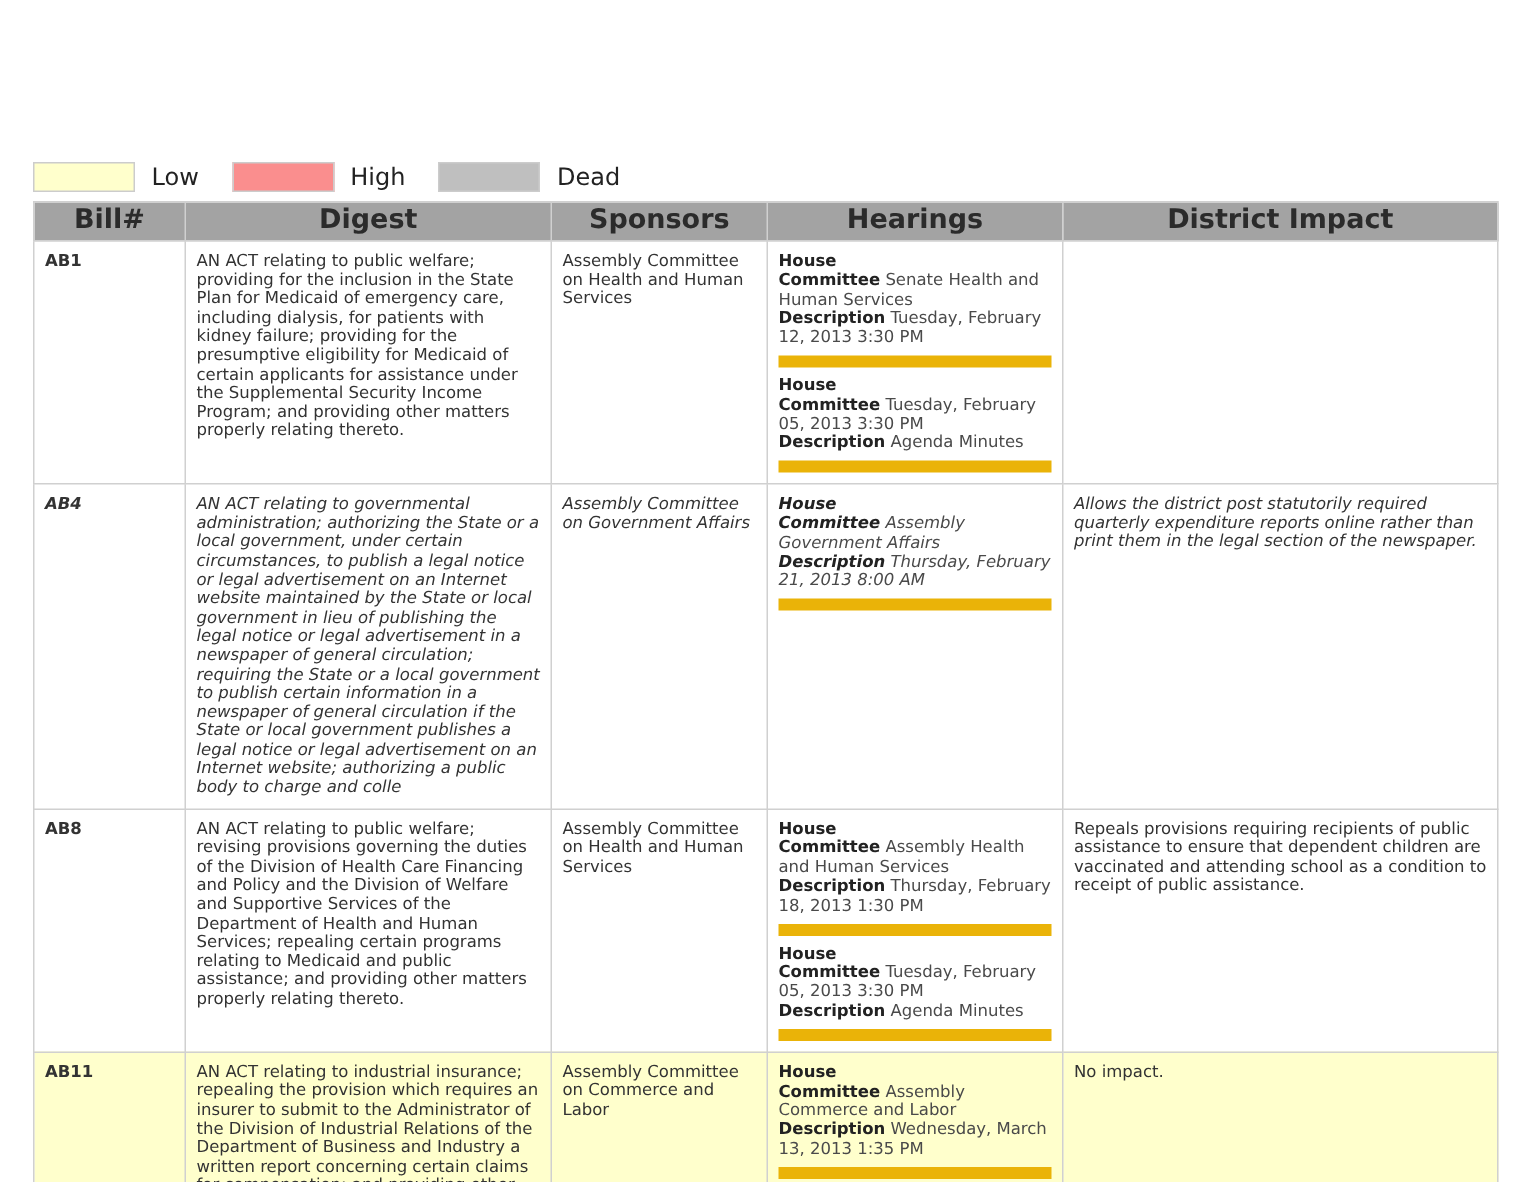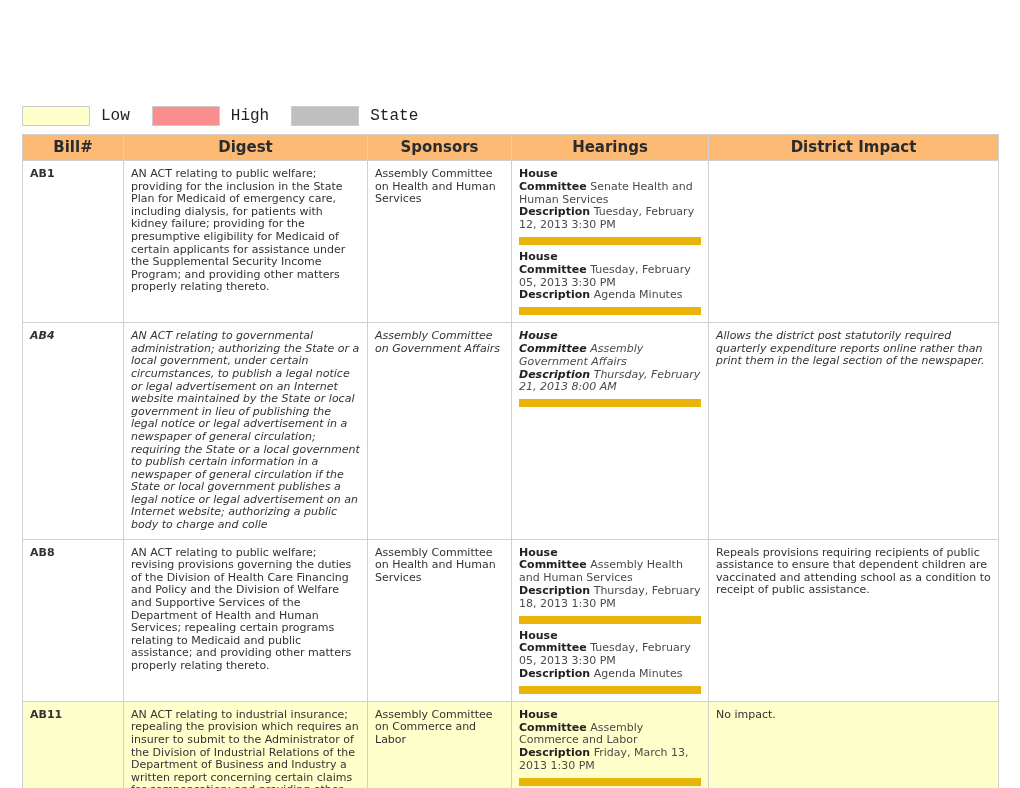--- a/index.html
+++ b/index.html
@@ -28,23 +28,22 @@
     color: #333333;
     letter-spacing: -0.2px;
     line-height: 42px;
     white-space: nowrap;
   }
   .legend {
     position: absolute;
     left: 22px;
     top: 106px;
     display: flex;
-    align-items: flex-start;
+    align-items: flex-end;
     height: 22px;
-    font-family: Liberation Mono, monospace;
   }
   .legend-group {
     display: flex;
     align-items: center;
   }
   .legend-swatch {
     width: 68px;
     height: 20px;
     border: 1px solid #cccccc;
     display: inline-block;
@@ -65,22 +64,22 @@
   }
   table.report {
     border-collapse: collapse;
     width: 976px;
     table-layout: fixed;
     font-size: 11px;
     color: #333333;
   }
   table.report th {
     border: 1px solid #d0d0d0;
-    background: #fdba74;
-    font-size: 15px;
+    background: #a3a3a3;
+    font-size: 18px;
     font-weight: bold;
     color: #2b2b2b;
     text-align: center;
     padding: 5px 4px 6px 4px;
     vertical-align: middle;
     line-height: 14px;
   }
   table.report td {
     border: 1px solid #d0d0d0;
     vertical-align: top;
@@ -136,21 +135,21 @@
       <div class="legend-group">
         <span class="legend-swatch" style="background: rgb(255, 255, 204);"></span>
         <span class="legend-label">Low</span>
       </div>
       <div class="legend-group">
         <span class="legend-swatch" style="background: rgb(250, 142, 142);"></span>
         <span class="legend-label">High</span>
       </div>
       <div class="legend-group">
         <span class="legend-swatch" style="background: rgb(191, 191, 191);"></span>
-        <span class="legend-label">State</span>
+        <span class="legend-label">Dead</span>
       </div>
     </div>
 
   <div class="tbl-wrap">
     <table class="report">
       <colgroup>
         <col class="c-bill">
           <col class="c-digest">
           <col class="c-spons">
           <col class="c-hear">
@@ -216,21 +215,21 @@
             <td class="impact">Repeals provisions requiring recipients of public assistance to ensure that dependent children are vaccinated and attending school as a condition to receipt of public assistance.</td>
           </tr>
           <tr class="r-low row-h-4">
             <td class="bill">AB11</td>
             <td class="digest">AN ACT relating to industrial insurance; repealing the provision which requires an insurer to submit to the Administrator of the Division of Industrial Relations of the Department of Business and Industry a written report concerning certain claims for compensation; and providing other matters properly relating thereto.</td>
             <td class="sponsors">Assembly Committee on Commerce and Labor</td>
             <td class="hearings">
               <div class="hearing">
                 <div class="h-line"><span class="h-key">House</span></div>
                 <div class="h-line"><span class="h-key">Committee</span> <span class="h-val">Assembly Commerce and Labor</span></div>
-                <div class="h-line"><span class="h-key">Description</span> <span class="h-val">Friday, March 13, 2013 1:30 PM</span></div>
+                <div class="h-line"><span class="h-key">Description</span> <span class="h-val">Wednesday, March 13, 2013 1:35 PM</span></div>
               </div>
               <div class="hearing">
                 <div class="h-line"><span class="h-key">House</span></div>
                 <div class="h-line"><span class="h-key">Committee</span> <span class="h-val">Wednesday, February 06, 2013 1:30 PM</span></div>
               </div>
             </td>
             <td class="impact">No impact.</td>
           </tr>
         </tbody>
     </table>

